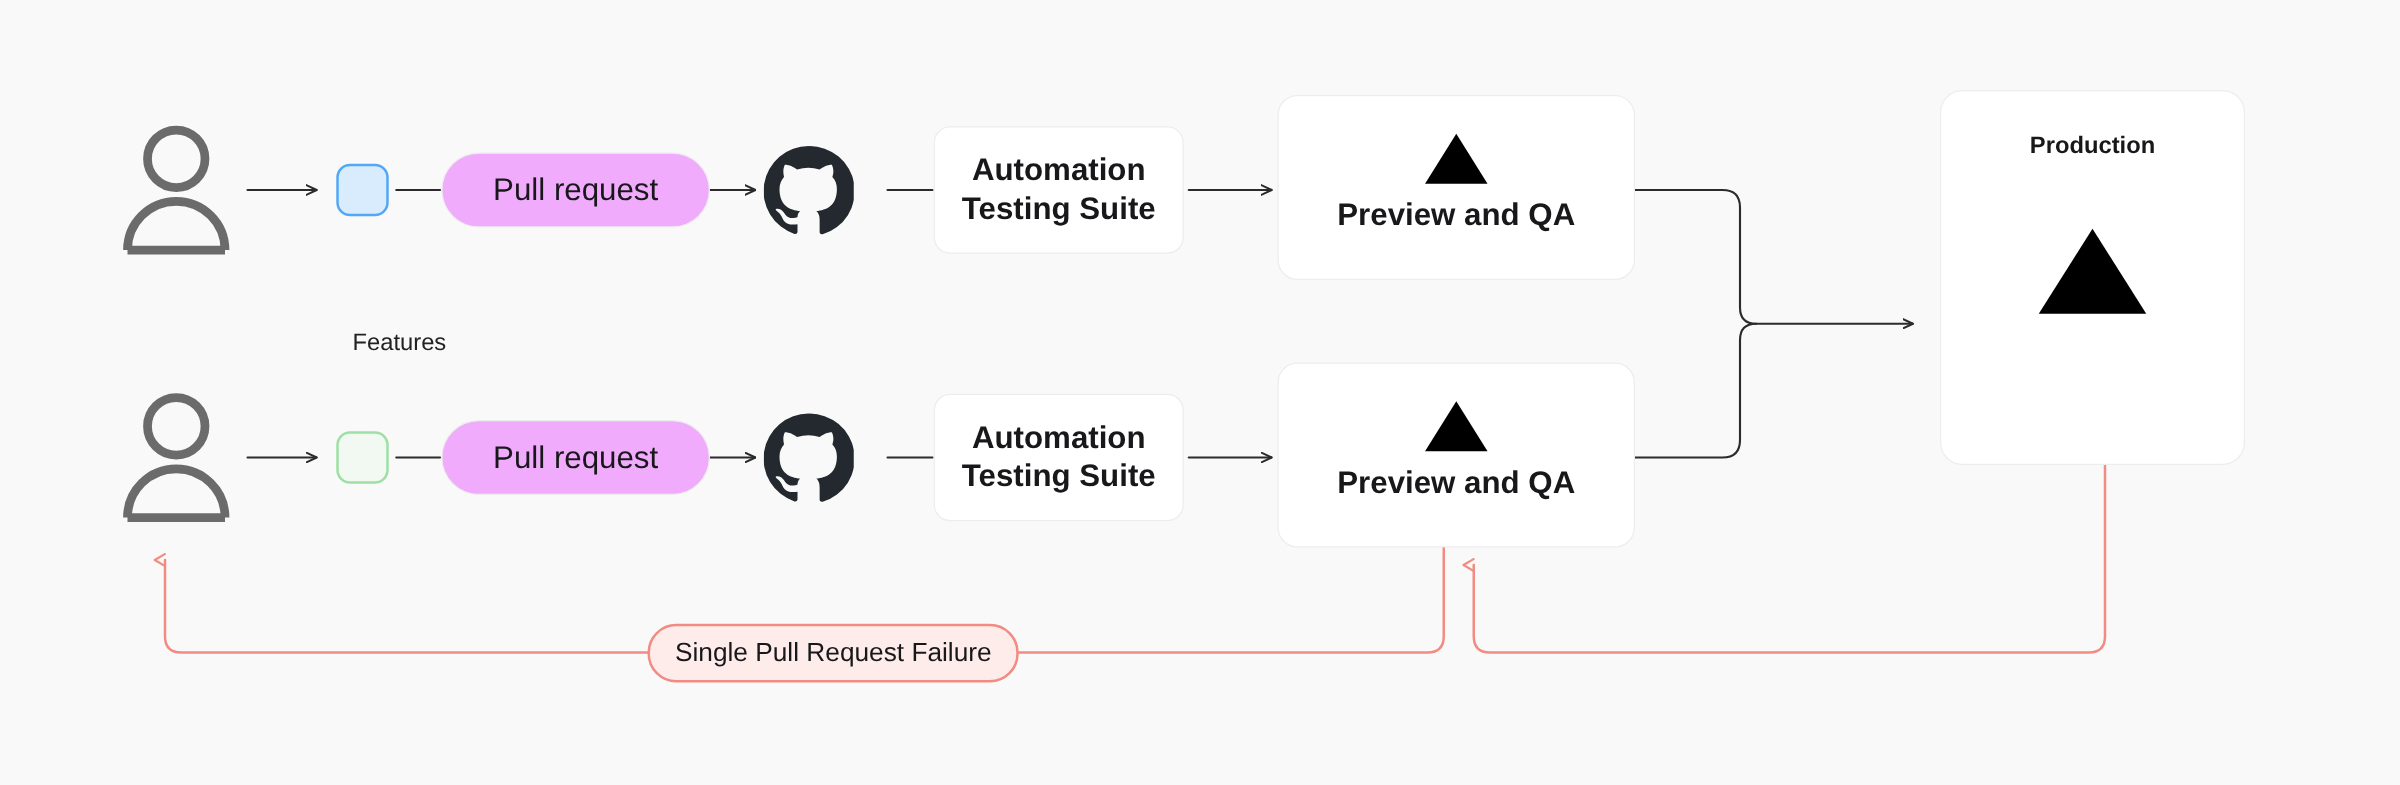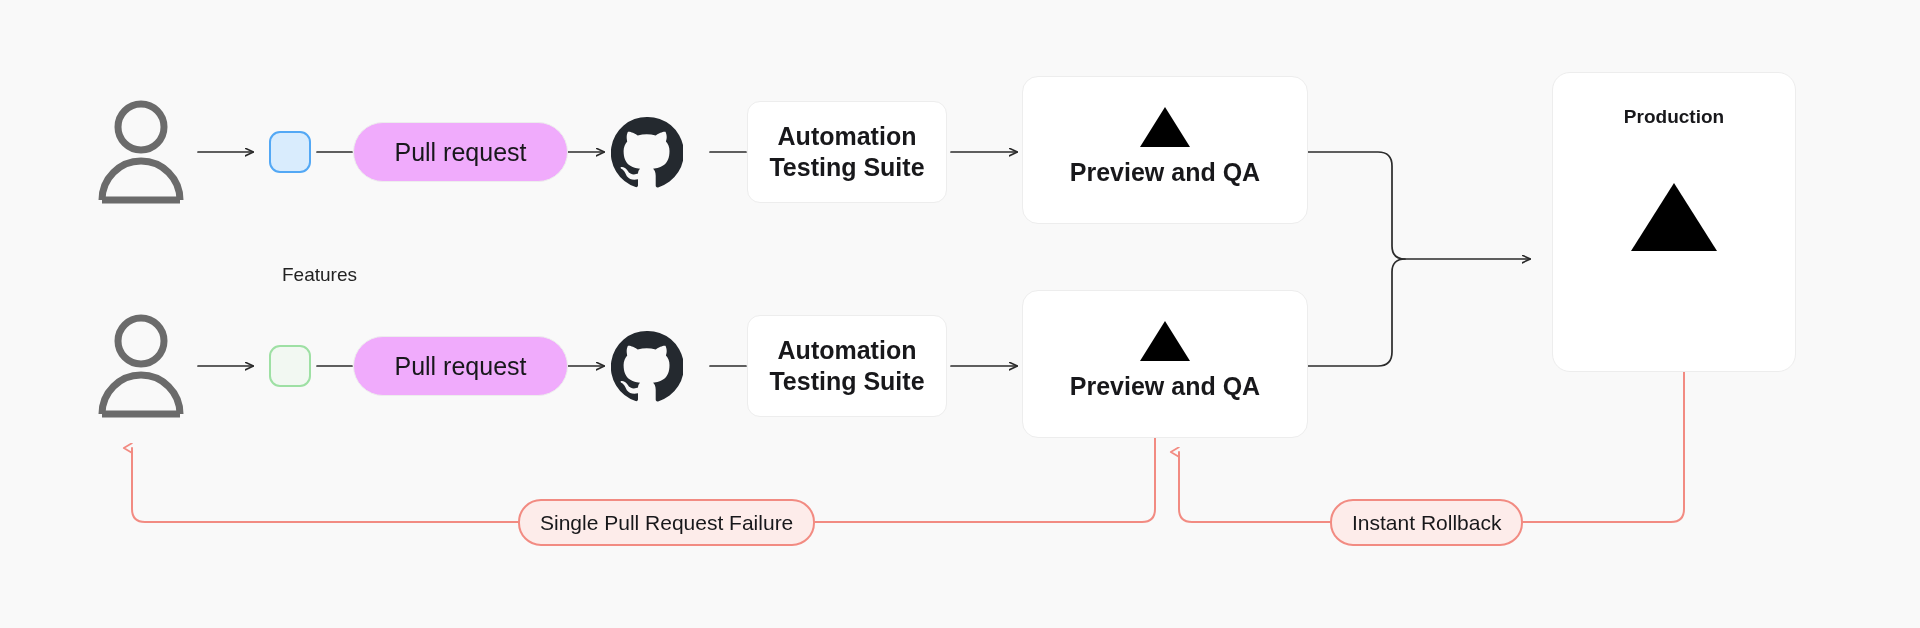--- a/index.html
+++ b/index.html
@@ -241,17 +241,14 @@
 
   <div class="node card card-prod" style="left:1552px; top:72px;">
     <div class="card-line prod-title">Production</div>
     <div class="tri tri-lg"></div>
   </div>
 
   <div class="node redpill" style="left:518px; top:499px;">
     <span>Single Pull Request Failure</span>
   </div>
 
-  <div class="node redpill" style="left:1330px; top:499px;">
-    <span>Instant Rollback</span>
-  </div>
 
 </div>
 
 </body></html>

